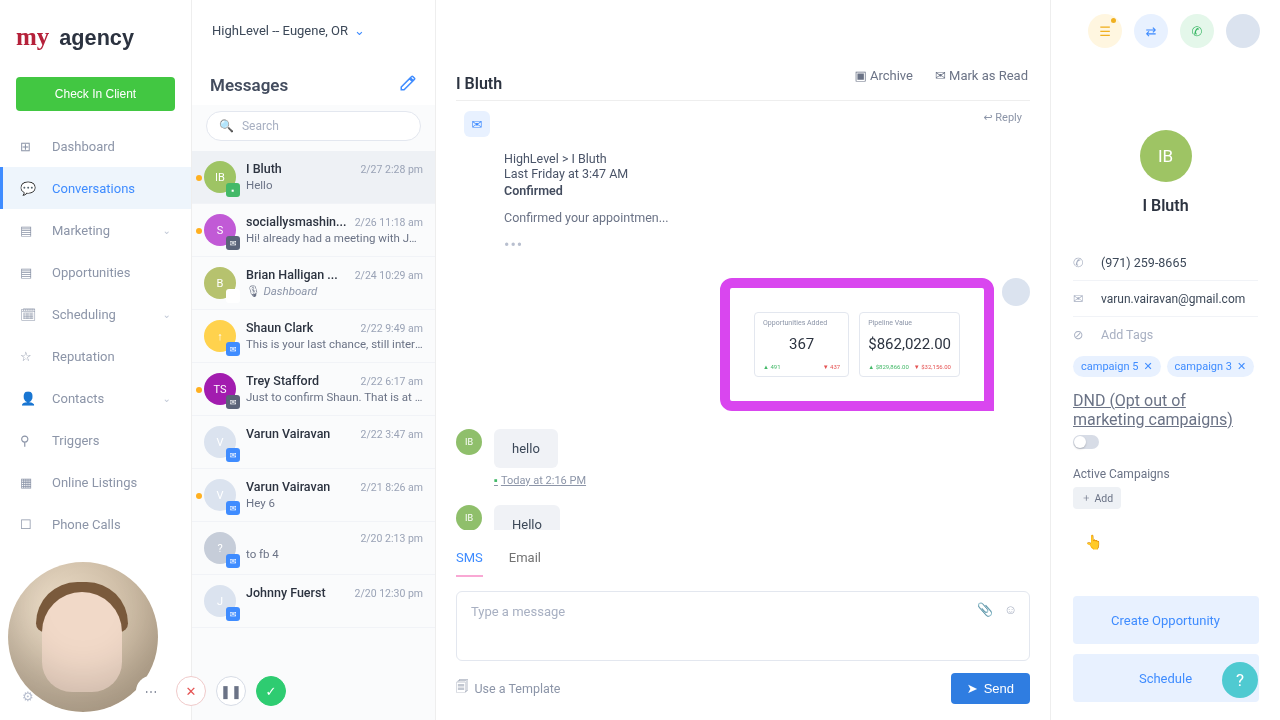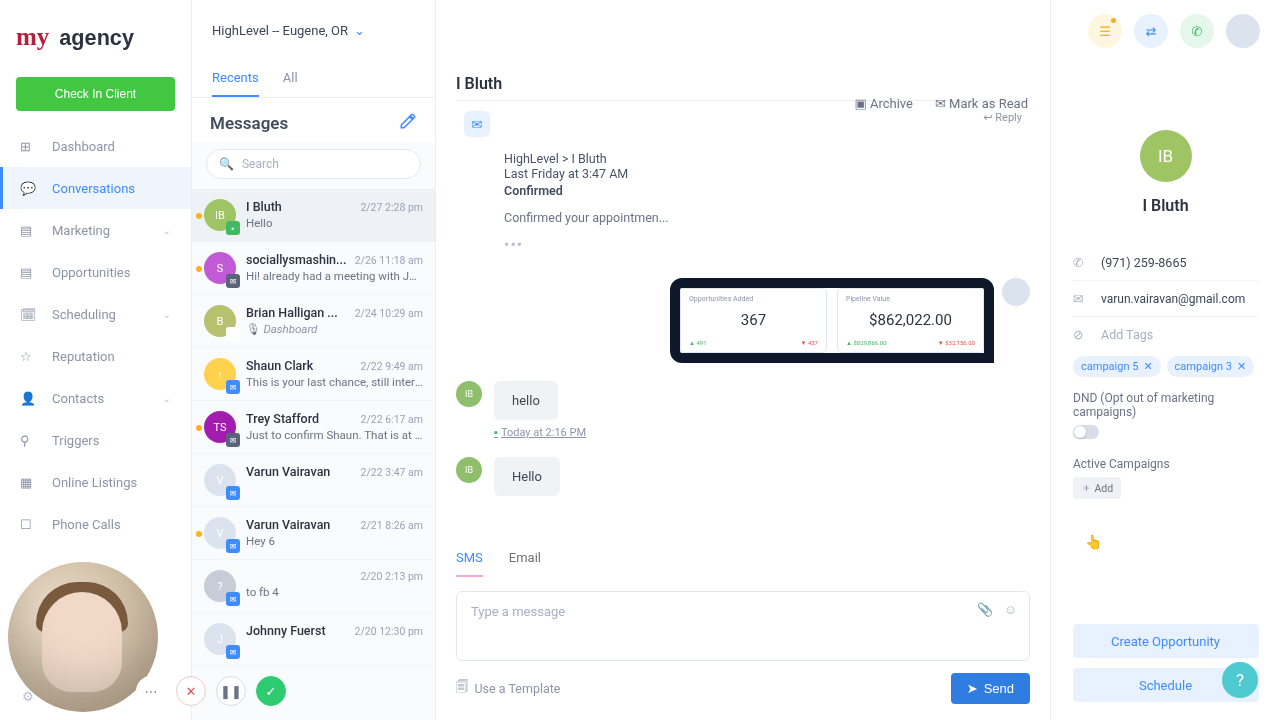--- a/index.html
+++ b/index.html
@@ -51,21 +51,21 @@
 .thread-body { flex: 1; overflow-y: auto; padding: 0 20px; }
 .email-card { display: flex; align-items: flex-start; padding: 10px 8px; border-top: 1px solid #eee; gap: 14px; }
 .email-card .eic { width: 26px; height: 26px; border-radius: 6px; background: #e8f1ff; color: #3f8cff; display: flex; align-items: center; justify-content: center; font-size: 13px; }
 .email-card .ebody { flex: 1; font-size: 12.5px; margin-top: 40px; }
 .email-card .ebody .sub { font-weight: 600; margin-top: 2px; }
 .email-card .ebody .prev { color: #6b7386; margin-top: 12px; }
 .email-card .reply { color: #8c95a8; font-size: 11px; cursor: pointer; }
 .dots3 { color: #b8bfcf; margin-top: 10px; font-size: 16px; letter-spacing: 1px; }
 
 .img-msg { margin-top: 14px; display: flex; justify-content: flex-end; position: relative; }
-.img-msg .bubble-img { width: 324px; border: 10px solid #0f172a; border-radius: 12px 12px 0 12px; background: #fff; padding: 0; }
+.img-msg .bubble-img { width: 274px; border: 10px solid #d946ef; border-radius: 12px 12px 0 12px; background: #fff; padding: 24px; }
 .img-msg .avatar-s { width: 28px; height: 28px; border-radius: 50%; background:#dbe3ef; margin-left:8px; align-self:flex-start; }
 .stats { display: flex; gap: 10px; }
 .stat { flex: 1; border: 1px solid #e3e7ef; border-radius: 4px; padding: 6px 8px; }
 .stat .lab { font-size: 7px; color: #8c95a8; }
 .stat .val { font-size: 15px; color: #2c3340; margin-top: 8px; text-align: center; }
 .stat .mini { display:flex; justify-content:space-between; font-size:6px; color:#8c95a8; margin-top:10px; }
 .msg-meta { font-size: 11px; color: #8c95a8; margin-top: 6px; text-align: right; padding-right: 36px; }
 .msg-meta .gicn { color: #43b968; margin-right: 3px; }
 
 .in-msg { display: flex; align-items: flex-start; gap: 12px; margin-top: 18px; }
@@ -95,27 +95,27 @@
 
 .contact-card { padding: 70px 22px 0; }
 .contact-card .cav { width: 52px; height: 52px; border-radius: 50%; background: #9ec464; color: #fff; display: flex; align-items: center; justify-content: center; font-size: 17px; margin: 0 auto; }
 .contact-card .cname { text-align: center; font-size: 16px; font-weight: 600; margin-top: 14px; color: #2c3340; }
 .info-row { display: flex; align-items: center; gap: 12px; padding: 10px 0; border-bottom: 1px solid #f1f3f7; font-size: 12.5px; color: #3c4858; }
 .info-row .ic { width: 16px; color: #a8b0c2; }
 .info-row.nb { border-bottom: none; }
 .tags-wrap { display: flex; flex-wrap: wrap; gap: 6px; margin-top: 4px; }
 .tag { background: #e8f1ff; color: #3f8cff; font-size: 11px; padding: 4px 8px; border-radius: 12px; display: flex; align-items: center; gap: 5px; }
 .tag .x { cursor: pointer; }
-.dnd-label { font-size: 12px; color: #6b7386; margin-top: 14px; }
+.dnd-label { font-size: 16px; color: #6b7386; margin-top: 14px; text-decoration: underline; }
 .toggle { width: 26px; height: 14px; background: #d7dce6; border-radius: 8px; margin-top: 6px; position: relative; cursor:pointer; }
 .toggle::after { content:''; position:absolute; width:12px; height:12px; background:#fff; border-radius:50%; top:1px; left:1px; box-shadow:0 1px 2px rgba(0,0,0,.2); }
 .sec-label { font-size: 12px; color: #6b7386; margin-top: 18px; }
 .add-btn { background: #eef1f5; color: #6b7386; font-size: 10.5px; padding: 4px 8px; border-radius: 4px; display: inline-flex; align-items: center; gap: 3px; margin-top: 6px; cursor:pointer; }
-.side-btn { width: 186px; height: 34px; border-radius: 4px; background: #e8f1ff; color: #3f8cff; font-size: 13px; display: flex; align-items: center; justify-content: center; margin: 10px auto 0; cursor: pointer; }
-.actions-top { position:absolute; right:22px; top:96px; display:flex; gap:22px; font-size:13px; color:#6b7386; z-index:2; }
+.side-btn { width: 186px; height: 48px; border-radius: 4px; background: #e8f1ff; color: #3f8cff; font-size: 13px; display: flex; align-items: center; justify-content: center; margin: 10px auto 0; cursor: pointer; }
+.actions-top { position:absolute; right:22px; top:68px; display:flex; gap:22px; font-size:13px; color:#6b7386; z-index:2; }
 
 
 .fvideo { position: absolute; left: 8px; bottom: 8px; width: 150px; height: 150px; border-radius: 50%; background: radial-gradient(circle at 30% 30%, #e8d9c4, #b7a48b); overflow:hidden; }
 .fvideo::after{content:'';position:absolute;inset:0;border-radius:50%;box-shadow:inset 0 -30px 40px rgba(0,0,0,.15);}
 .fv-face { position:absolute; left:34px; top:30px; width:80px; height:100px; background:#f1d9c8; border-radius:40px 40px 30px 30px; }
 .fv-hair { position:absolute; left:28px; top:20px; width:92px; height:50px; background:#7a5a3c; border-radius:48px 48px 10px 10px; }
 .fctrls { position: absolute; left: 136px; bottom: 14px; display: flex; gap: 10px; align-items: center; }
 .fctrl { width: 30px; height: 30px; border-radius: 50%; border: 1.5px solid #d7dce6; background: #fff; display: flex; align-items: center; justify-content: center; color:#6b7386; font-size:13px; cursor:pointer; }
 .fctrl.red { color: #e55353; border-color:#f0caca; }
 .fctrl.green { background: #2ecc71; border-color:#2ecc71; color:#fff; }
@@ -181,24 +181,20 @@
         <span>Phone Calls</span>
       </div>
     </div>
   <span class="gear">⚙</span>
 </div>
 
 <div class="col2">
   <div class="topbar2">
     <span>HighLevel -- Eugene, OR</span>
     <span class="loc-chev">⌄</span>
-  </div>
-  <div class="tabs2">
-    <span class="active">Recents</span>
-    <span>All</span>
   </div>
   <div class="msg-head">
     <h2>Messages</h2>
     <span class="compose">
       <svg width="18" height="18" viewBox="0 0 24 24" fill="none" stroke="#3f8cff" stroke-width="2">
           <path d="M3 17.25V21h3.75L17.81 9.94l-3.75-3.75L3 17.25zM20.71 7.04a1 1 0 0 0 0-1.41l-2.34-2.34a1 1 0 0 0-1.41 0l-1.83 1.83 3.75 3.75 1.83-1.83z"></path>
         </svg>
     </span>
   </div>
   <div class="search">

